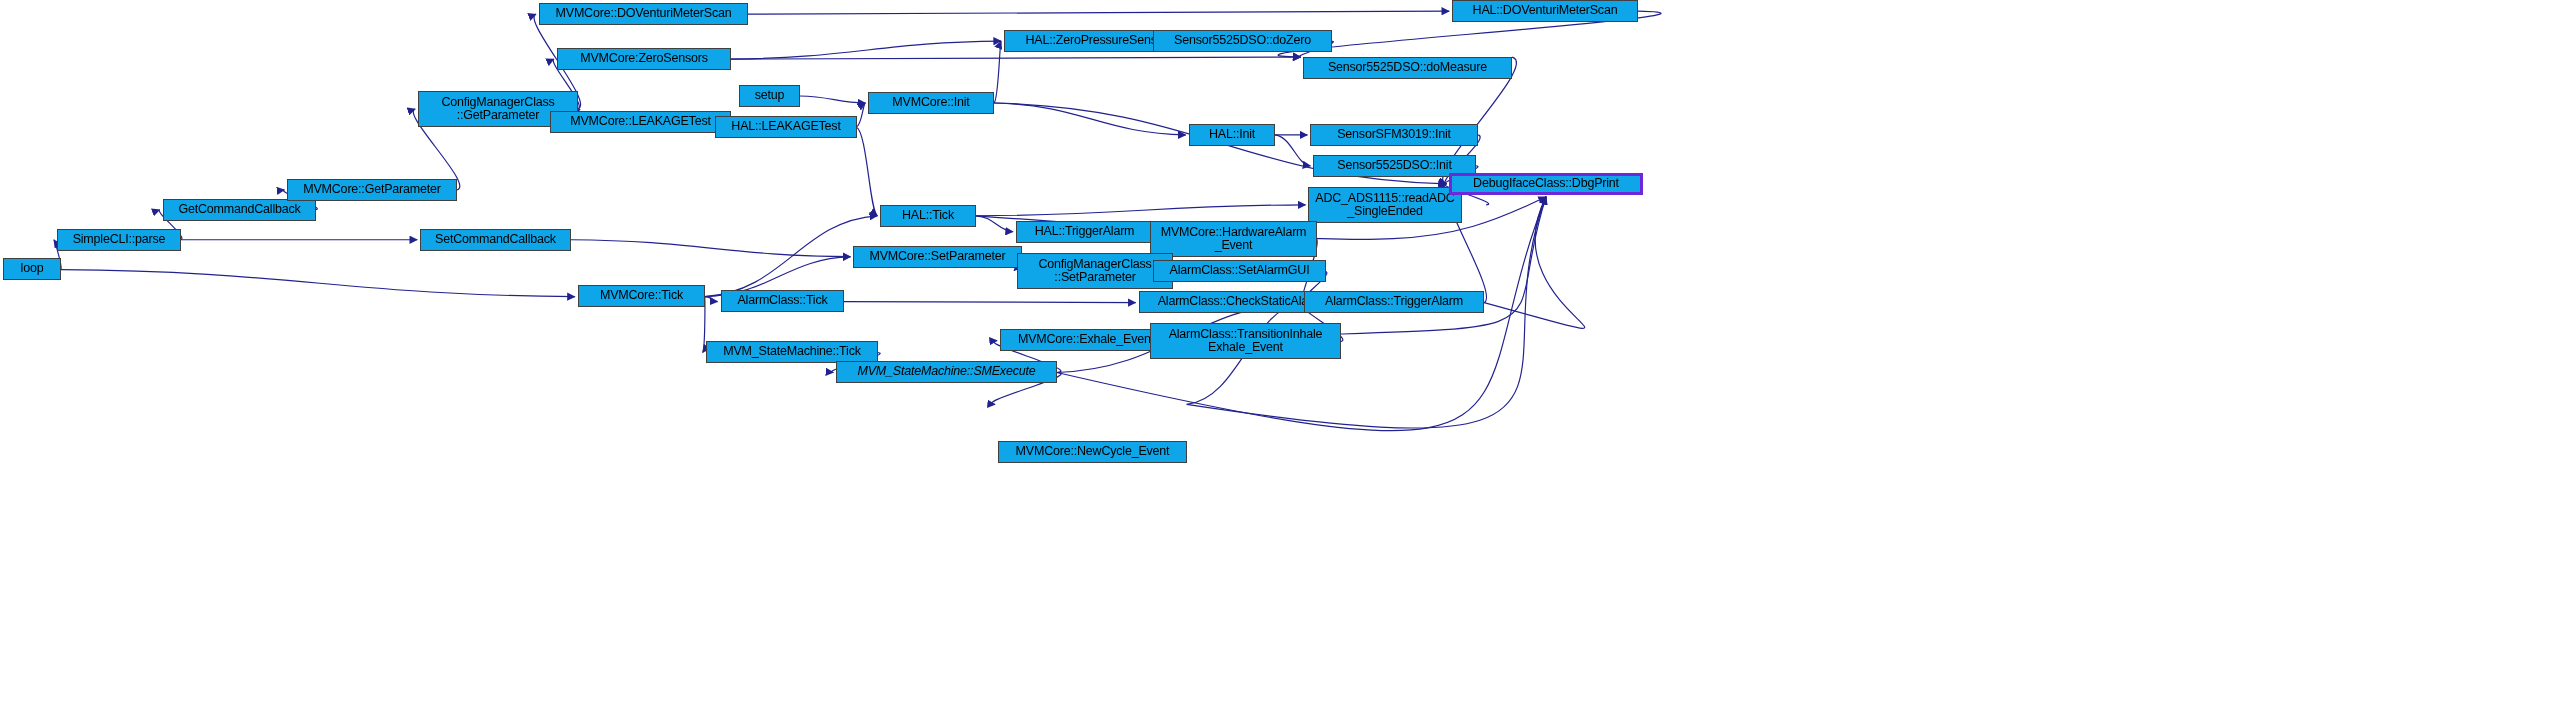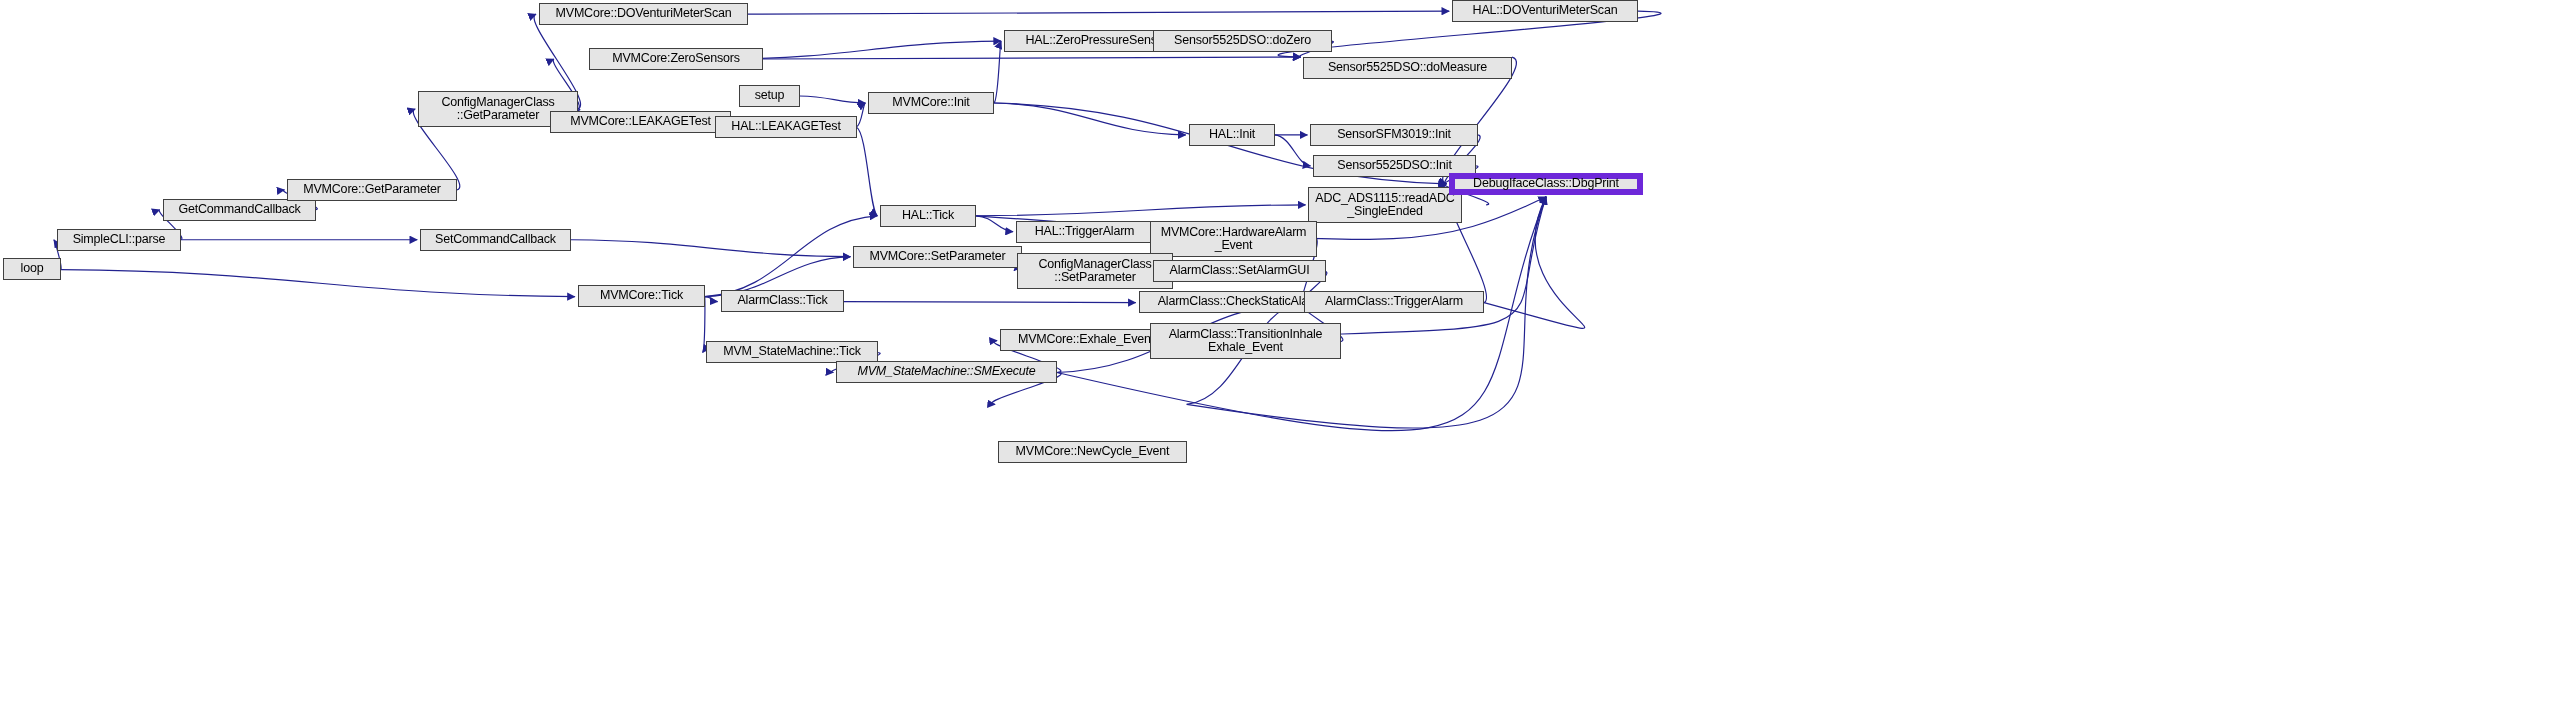--- a/index.html
+++ b/index.html
@@ -16,35 +16,35 @@
     position:absolute;
     left:0;top:0;
     width:2576px;
     height:729px;
     pointer-events:none;
   }
   .node{
     position:absolute;
     box-sizing:border-box;
     border:1px solid #404040;
-    background:#e5e5e5;
+    background:#0ea5e9;
     color:#000000;
     font-family:"Liberation Sans",sans-serif;
     font-size:12.5px;
     line-height:13.5px;
     display:flex;
     align-items:center;
     justify-content:center;
     text-align:center;
     white-space:pre;
     letter-spacing:-0.2px;
     z-index:5;
   }
   .node.current{
-    border:6px solid #6d28d9;
+    border:3px solid #6d28d9;
   }
 </style>
 </head>
 <body>
 
 <div id="canvas">
   <svg id="edges" xmlns="http://www.w3.org/2000/svg" viewBox="0 0 2581 730">
     <defs>
       <marker id="arrow" viewBox="0 0 10 10" refX="9.2" refY="5" markerWidth="7" markerHeight="7" orient="auto-start-reverse">
         <path d="M 0 0 L 10 5 L 0 10 z" fill="#22228f"></path>
@@ -109,21 +109,21 @@
       </g>
   </svg>
   <div id="node-layer">
       <div class="node" style="left: 3px; top: 258px; width: 58px; height: 22px;">loop</div>
       <div class="node" style="left: 57px; top: 229px; width: 124px; height: 22px;">SimpleCLI::parse</div>
       <div class="node" style="left: 163px; top: 199px; width: 153px; height: 22px;">GetCommandCallback</div>
       <div class="node" style="left: 287px; top: 179px; width: 170px; height: 22px; text-align: center;">MVMCore::GetParameter</div>
       <div class="node" style="left: 418px; top: 91px; width: 160px; height: 36px;">ConfigManagerClass
 ::GetParameter</div>
       <div class="node" style="left: 539px; top: 3px; width: 209px; height: 22px;">MVMCore::DOVenturiMeterScan</div>
-      <div class="node" style="left: 557px; top: 48px; width: 174px; height: 22px; margin-left: 32px;">MVMCore:ZeroSensors</div>
+      <div class="node" style="left: 557px; top: 48px; width: 174px; height: 22px;">MVMCore:ZeroSensors</div>
       <div class="node" style="left: 550px; top: 111px; width: 181px; height: 22px;">MVMCore::LEAKAGETest</div>
       <div class="node" style="left: 715px; top: 116px; width: 142px; height: 22px;">HAL::LEAKAGETest</div>
       <div class="node" style="left: 739px; top: 85px; width: 61px; height: 22px;">setup</div>
       <div class="node" style="left: 868px; top: 92px; width: 126px; height: 22px;">MVMCore::Init</div>
       <div class="node" style="left: 1004px; top: 30px; width: 185px; height: 22px;">HAL::ZeroPressureSensor</div>
       <div class="node" style="left: 1452px; top: 0px; width: 186px; height: 22px;">HAL::DOVenturiMeterScan</div>
       <div class="node" style="left: 1153px; top: 30px; width: 179px; height: 22px;">Sensor5525DSO::doZero</div>
       <div class="node" style="left: 1303px; top: 57px; width: 209px; height: 22px;">Sensor5525DSO::doMeasure</div>
       <div class="node" style="left: 1189px; top: 124px; width: 86px; height: 22px;">HAL::Init</div>
       <div class="node" style="left: 1310px; top: 124px; width: 168px; height: 22px;">SensorSFM3019::Init</div>

